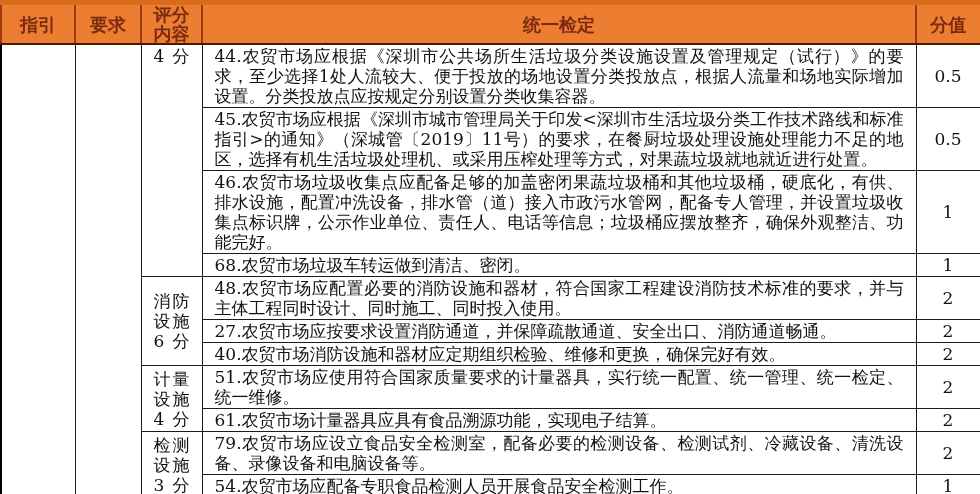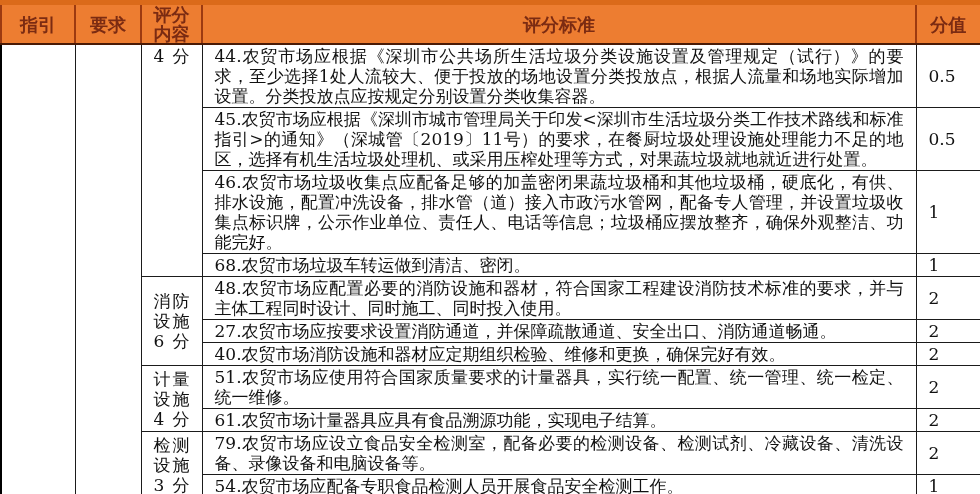--- a/index.html
+++ b/index.html
@@ -16,21 +16,21 @@
     font-size: 18px; line-height: 19px; text-align: center; vertical-align: middle;
     border: 2px solid #9C3A10; border-top: 5px solid #DB6A1A; border-bottom: 2px solid #4A1A05;
     height: 33px; padding: 0 2px;
   }
   table.score-table td {
     border: 1px solid #1b1b1b; color: #111; background: #fff;
     font-size: 17px; line-height: 20px; vertical-align: middle;
     padding: 1px 12px; overflow: hidden;
   }
   td.cell-standard { text-align: justify; margin-left: 16px; }
-  td.cell-score { font-family: "DejaVu Serif", "Liberation Serif", serif; }
+  td.cell-score { text-align: center; font-family: "DejaVu Serif", "Liberation Serif", serif; }
   td.cell-group { padding: 2px 8px; }
   td.cell-group.top-align { vertical-align: top; }
   .group-line { text-align: justify; text-align-last: justify; -moz-text-align-last: justify; }
   td.cell-empty { background: #fff; }
 </style>
 </head>
 <body>
 
 <div class="doc-viewport">
   <table class="score-table">
@@ -42,21 +42,21 @@
         <col style="width:65px">
     </colgroup>
     <thead>
       <tr>
         <th>指引</th>
         <th>要求</th>
         <th>
           <div>评分</div>
           <div>内容</div>
         </th>
-        <th>评分标准</th>
+        <th>统一检定</th>
         <th>分值</th>
       </tr>
     </thead>
     <tbody>
 
       <tr>
         <td class="cell-empty" rowspan="11"></td>
         <td class="cell-empty" rowspan="11"></td>
         <td class="cell-group top-align" rowspan="4">
           <div class="group-line">4 分</div>

